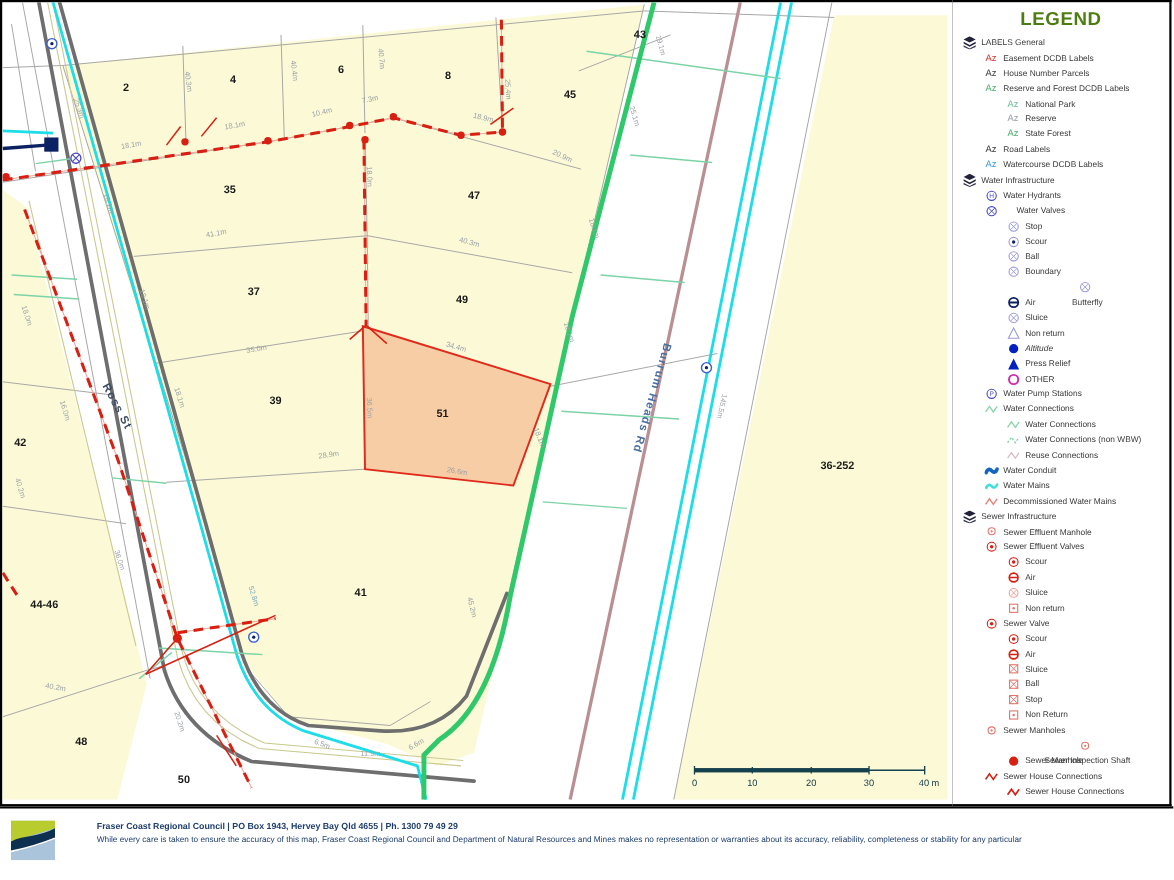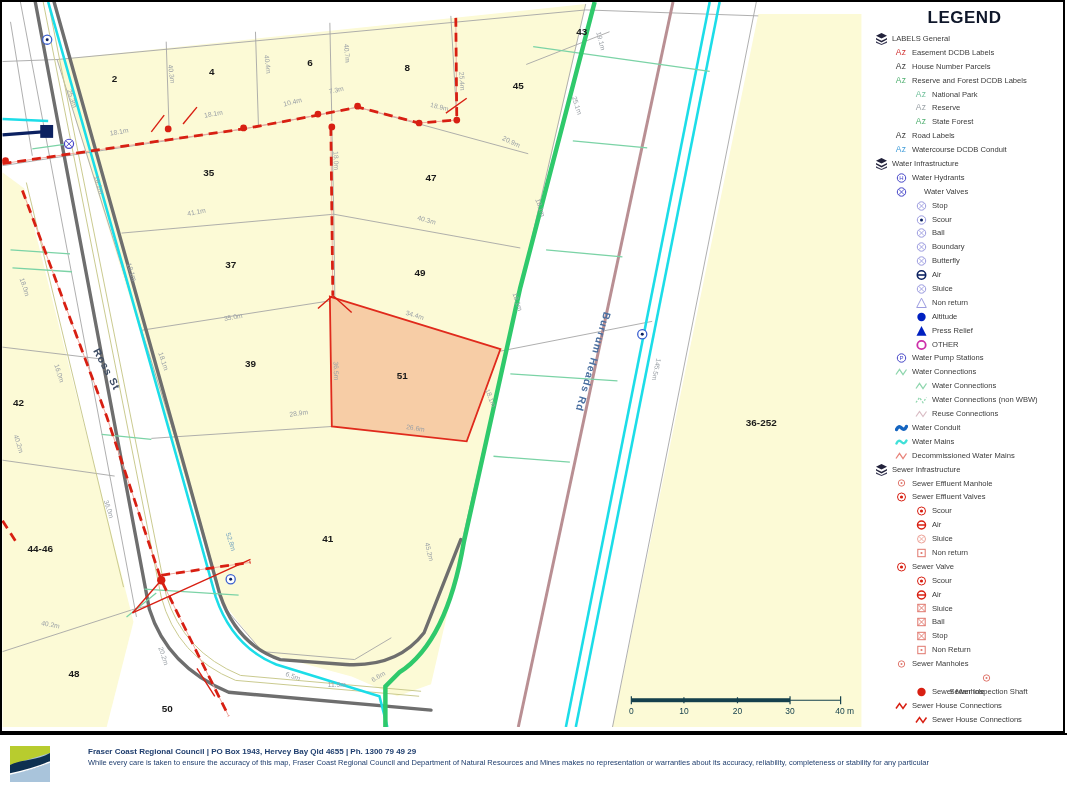--- a/index.html
+++ b/index.html
@@ -1,19 +1,19 @@
 <!DOCTYPE html>
 <html><head>
 <meta charset="utf-8">
 <style>
   html,body{margin:0;padding:0;background:#fff;}
   #stage{position:relative;width:1067px;height:800px;background:#fff;font-family:"Liberation Sans",sans-serif;overflow:hidden;}
   #map-frame{position:absolute;left:0;top:0;width:864px;height:729px;border:2px solid #000;background:#fff;}
   #legend-panel{position:absolute;left:866px;top:0;width:197px;height:729px;border-top:2px solid #000;border-right:2px solid #000;border-bottom:2px solid #000;background:#fff;}
-  #legend-title{font-size:17px;font-weight:bold;color:#0f172a;text-align:center;margin:6px 0 4px 0;letter-spacing:.5px;}
+  #legend-title{font-size:17px;font-weight:bold;color:#4d7c0f;text-align:center;margin:6px 0 4px 0;letter-spacing:.5px;}
   .lg-row{display:flex;align-items:center;height:13.9px;line-height:13.9px;}
   .lg-ico{width:14px;height:12px;display:inline-flex;align-items:center;justify-content:center;flex:0 0 14px;margin-right:4px;}
   .lg-lab{font-size:7.6px;color:#3a3a3a;white-space:nowrap;text-align:center;}
   .az{font-size:8.5px;font-weight:normal;letter-spacing:.2px;}
   #footer{position:absolute;left:0;top:733px;width:1067px;height:67px;border-top:2px solid #000;background:#fff;}
   #footer-logo{position:absolute;left:10px;top:11px;}
   #footer-text{position:absolute;left:88px;top:12px;width:970px;color:#1f3e6e;}
   #footer-text .f1{font-size:8px;font-weight:bold;margin-bottom:2px;white-space:nowrap;}
   #footer-text .f2{font-size:7.5px;margin-bottom:2px;white-space:nowrap;}
   #footer-text .f3{font-size:7.5px;white-space:nowrap;overflow:hidden;}
@@ -286,21 +286,21 @@
         <div class="lg-row" style="padding-left: 28px;">
           <span class="lg-ico">
             <span class="az" style="color:#3a3a3a">Az</span>
           </span>
           <span class="lg-lab">Road Labels</span>
         </div>
         <div class="lg-row" style="padding-left: 28px;">
           <span class="lg-ico">
             <span class="az" style="color:#3E9BD8">Az</span>
           </span>
-          <span class="lg-lab">Watercourse DCDB Conduit</span>
+          <span class="lg-lab">Watercourse DCDB Labels</span>
         </div>
         <div class="lg-row" style="padding-left: 8px;">
           <span class="lg-ico">
             <svg width="13" height="12" viewBox="0 0 13 12">
               <path d="M6.5,0 L12,2.8 L6.5,5.6 L1,2.8 Z" fill="#23233c"></path>
               <path d="M1,5 L6.5,7.8 12,5 12,6.6 6.5,9.4 1,6.6 Z" fill="#23233c"></path>
               <path d="M1,8.2 L6.5,11 12,8.2 12,9.8 6.5,12 1,9.8 Z" fill="#3a3a55"></path>
             </svg>
           </span>
           <span class="lg-lab">Water Infrastructure</span>
@@ -352,21 +352,21 @@
         </div>
         <div class="lg-row" style="padding-left: 48px;">
           <span class="lg-ico">
             <svg width="13" height="12" viewBox="0 0 13 12">
               <circle cx="6.5" cy="6" r="4.2" fill="none" stroke="#9C9CE0" stroke-width="1"></circle>
               <path d="M3.7,3.2 L9.3,8.8 M9.3,3.2 L3.7,8.8" stroke="#9C9CE0" stroke-width="0.9"></path>
             </svg>
           </span>
           <span class="lg-lab">Boundary</span>
         </div>
-        <div class="lg-row" style="padding-left: 48px;">
+        <div class="lg-row" style="padding-left: 48px; flex-direction: column;">
           <span class="lg-ico">
             <svg width="13" height="12" viewBox="0 0 13 12">
               <circle cx="6.5" cy="6" r="4.2" fill="none" stroke="#9C9CE0" stroke-width="1"></circle>
               <path d="M3.7,3.2 L9.3,8.8 M9.3,3.2 L3.7,8.8" stroke="#9C9CE0" stroke-width="0.9"></path>
             </svg>
           </span>
           <span class="lg-lab">Butterfly</span>
         </div>
         <div class="lg-row" style="padding-left: 48px;">
           <span class="lg-ico">
@@ -387,21 +387,21 @@
           <span class="lg-lab">Sluice</span>
         </div>
         <div class="lg-row" style="padding-left: 48px;">
           <span class="lg-ico">
             <svg width="13" height="12" viewBox="0 0 13 12">
               <polygon points="6.5,1.2 11.3,10.5 1.7,10.5" fill="none" stroke="#9C9CE0" stroke-width="1"></polygon>
             </svg>
           </span>
           <span class="lg-lab">Non return</span>
         </div>
-        <div class="lg-row" style="padding-left: 48px;">
+        <div class="lg-row" style="padding-left: 48px; font-style: italic;">
           <span class="lg-ico">
             <svg width="13" height="12" viewBox="0 0 13 12">
               <circle cx="6.5" cy="6" r="4.2" fill="#0020C0"></circle>
             </svg>
           </span>
           <span class="lg-lab">Altitude</span>
         </div>
         <div class="lg-row" style="padding-left: 48px;">
           <span class="lg-ico">
             <svg width="13" height="12" viewBox="0 0 13 12">

